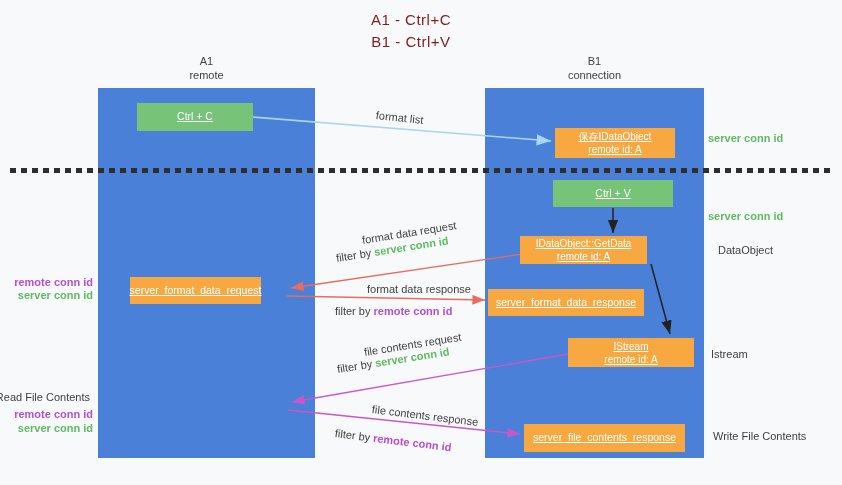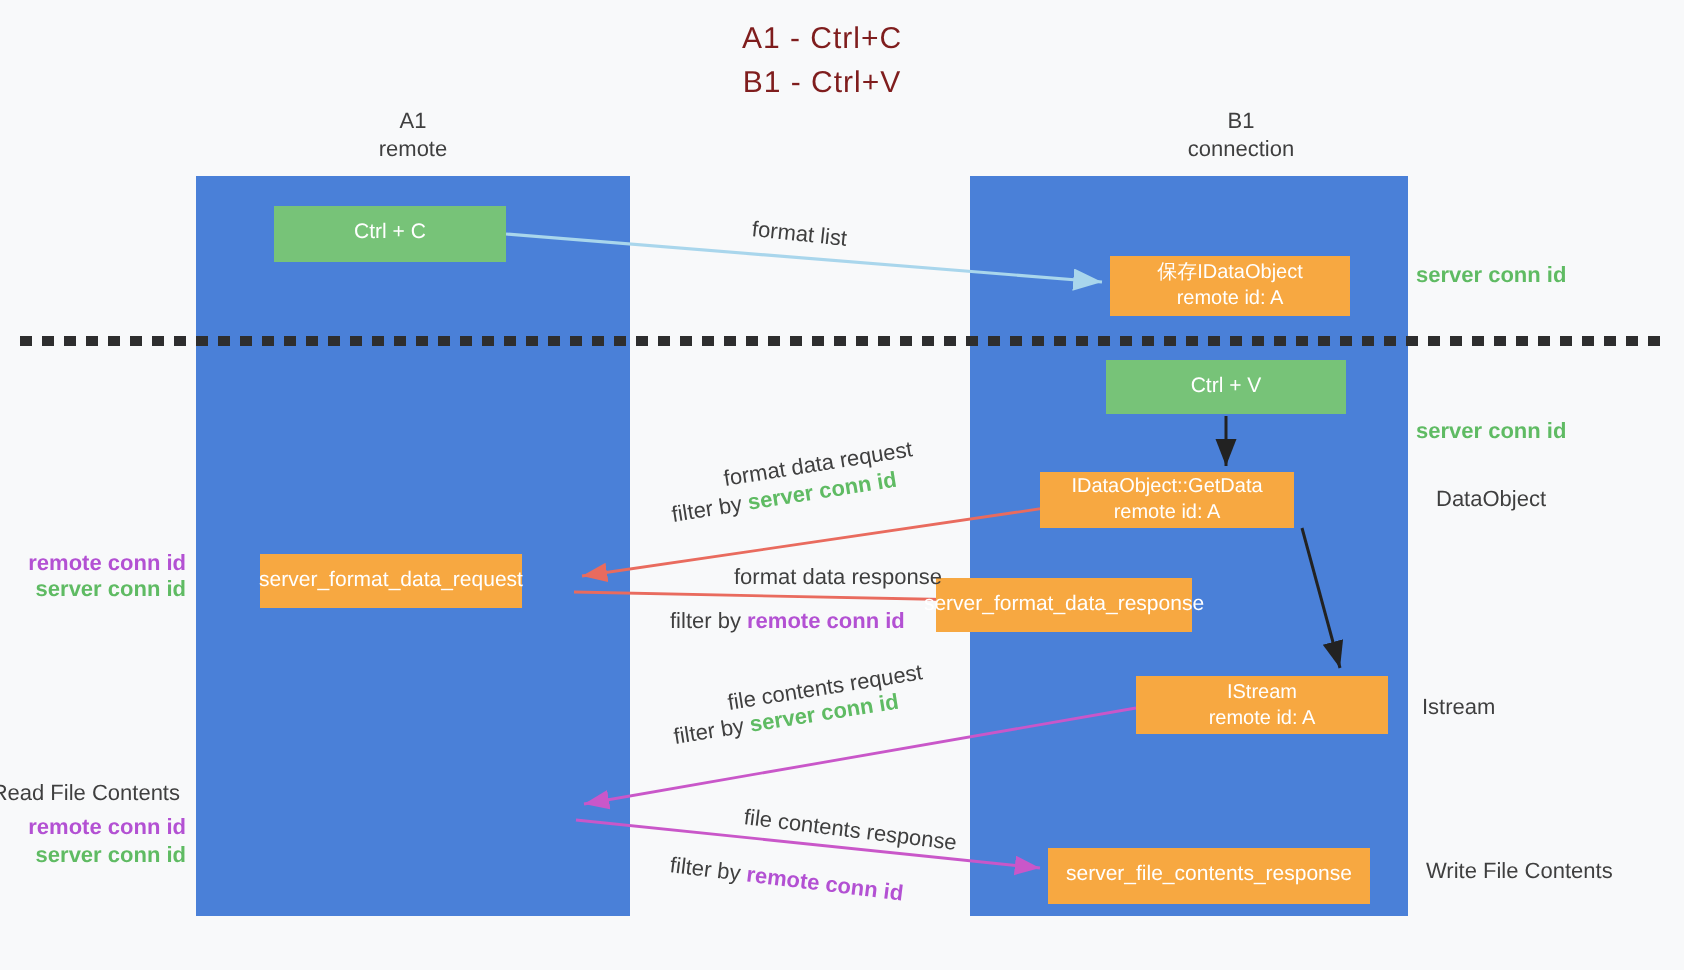--- a/index.html
+++ b/index.html
@@ -5,44 +5,44 @@
   * { margin:0; padding:0; box-sizing:border-box; }
   html,body { background:#f8f9fa; }
   body { font-family:"Liberation Sans", sans-serif; }
   #canvas { position:relative; width:842px; height:485px; background:#f8f9fa; overflow:hidden; }
 
   .title { position:absolute; left:0; top:9px; width:822px; text-align:center;
            font-size:15px; color:#7f1d1d; line-height:1.45; letter-spacing:.5px; }
 
   .hdr { position:absolute; top:54px; text-align:center; font-size:11px; color:#3f3f3f; line-height:1.3; }
   #hdr-a { left:98px;  width:217px; }
-  #hdr-b { left:511px; width:219px; }
+  #hdr-b { left:485px; width:219px; }
 
   .col { position:absolute; top:88px; height:370px; background:#4A80D8; z-index:1; }
   #col-a { left:98px;  width:217px; }
   #col-b { left:485px; width:219px; }
 
   .dotted { position:absolute; left:10px; top:168px; width:824px; height:5px; z-index:3;
             background-image:repeating-linear-gradient(90deg,#2e2e2e 0 6px,transparent 6px 11px); }
 
   svg.arrows { position:absolute; left:0; top:0; z-index:4; }
 
   .box { position:absolute; z-index:5; display:flex; flex-direction:column; align-items:center;
          justify-content:center; color:#fff; font-size:10.5px; text-align:center; line-height:1.3;
-         white-space:nowrap; }
+         white-space:nowrap;text-decoration:underline; }
   .green-box  { background:#77C378; }
   .orange-box { background:#F7A841; }
   .two-line   { font-size:10px; }
 
   #box-ctrl-c   { left:137px; top:103px; width:116px; height:28px; }
   #box-save-do  { left:555px; top:128px; width:120px; height:30px; }
   #box-ctrl-v   { left:553px; top:180px; width:120px; height:27px; }
   #box-getdata  { left:520px; top:236px; width:127px; height:28px; }
   #box-fmt-req  { left:130px; top:277px; width:131px; height:27px; }
-  #box-fmt-resp { left:468px; top:289px; width:128px; height:27px; }
+  #box-fmt-resp { left:488px; top:289px; width:156px; height:27px; }
   #box-istream  { left:568px; top:338px; width:126px; height:29px; }
   #box-file-req { left:128px; top:393px; width:160px; height:27px; }
   #box-file-resp{ left:524px; top:424px; width:161px; height:28px; }
 
   .lbl { position:absolute; z-index:6; font-size:11px; color:#3f3f3f; white-space:nowrap; }
   .green  { color:#5FBB63; font-weight:bold; }
   .purple { color:#B351D3; font-weight:bold; }
   .right-align { text-align:right; }
 
   .rot-n9 { transform:rotate(-9deg); transform-origin:left center; }

